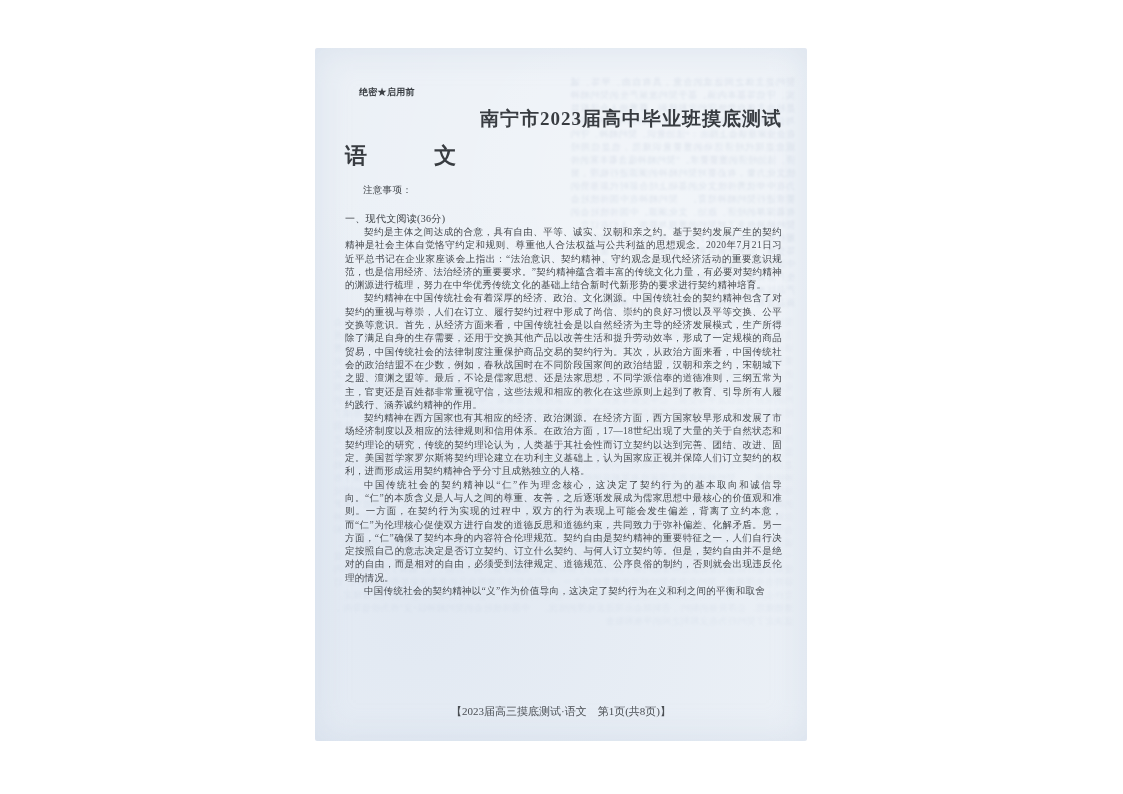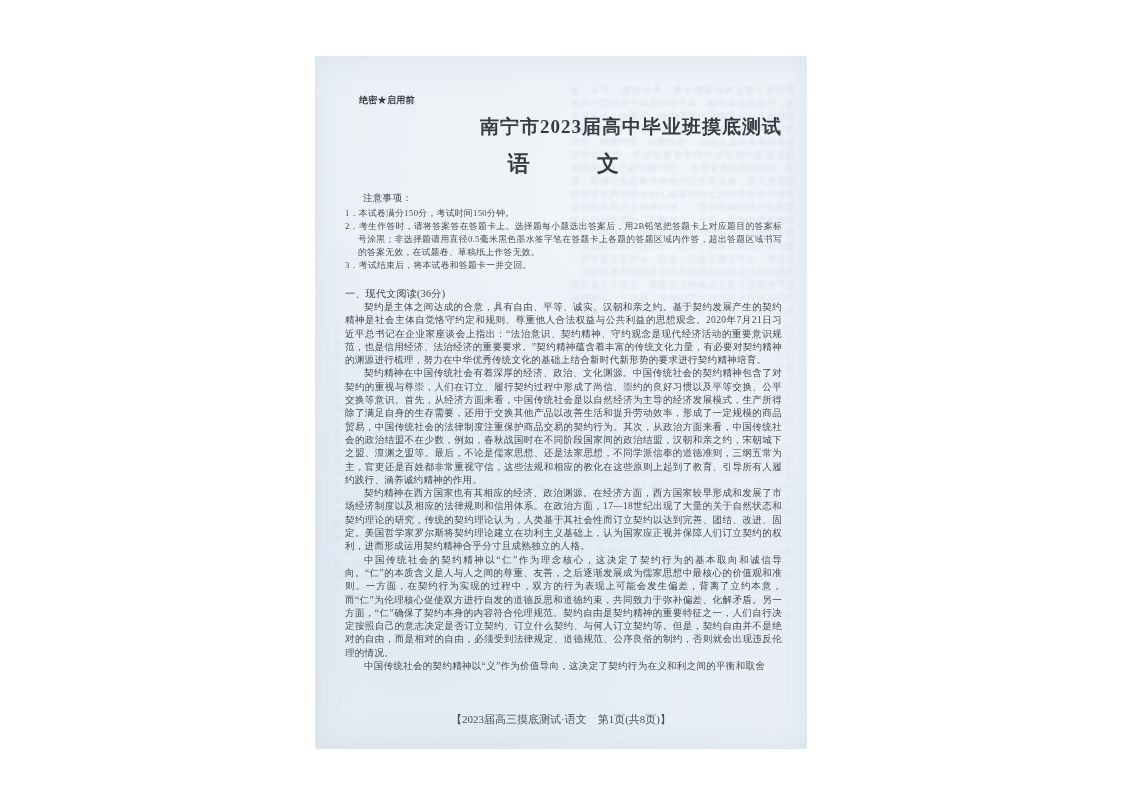--- a/index.html
+++ b/index.html
@@ -14,21 +14,21 @@
   .scan-stage {
     position: relative;
     width: 1123px;
     height: 794px;
     background: #ffffff;
   }
   
   .paper {
     position: absolute;
     left: 315px;
-    top: 56px;
+    top: 48px;
     width: 492px;
     height: 693px;
     background: #ebf0f6;
     background-image:
       radial-gradient(circle at 70% 20%, rgba(255,255,255,0.35), rgba(255,255,255,0) 55%),
       radial-gradient(circle at 20% 80%, rgba(214,224,238,0.45), rgba(255,255,255,0) 60%);
     box-shadow: inset 0 0 34px rgba(185,200,222,0.35);
     border-radius: 2px;
     overflow: hidden;
   }
@@ -67,21 +67,20 @@
   .exam-title {
     margin-top: 7px;
     text-align: right;
     font-size: 19px;
     font-weight: bold;
     color: #383c41;
     letter-spacing: 1px;
   }
   .subject-title {
     margin-top: 9px;
-    text-align: center;
     font-size: 22px;
     font-weight: bold;
     color: #383c41;
   }
   .notice { margin-top: 13px; }
   .notice-heading {
     margin-left: 18px;
     font-size: 9.5px;
     color: #3e4247;
   }
@@ -138,25 +137,20 @@
     <div class="content">
 
       <div class="classification">绝密★启用前</div>
 
       <div class="exam-title">南宁市2023届高中毕业班摸底测试</div>
 
       <div class="subject-title">语　　　文</div>
 
       <div class="notice">
         <div class="notice-heading">注意事项：</div>
-        <div class="notice-list">
-          <div class="notice-item">1．本试卷满分150分，考试时间150分钟。</div>
-          <div class="notice-item">2．考生作答时，请将答案答在答题卡上。选择题每小题选出答案后，用2B铅笔把答题卡上对应题目的答案标号涂黑；非选择题请用直径0.5毫米黑色墨水签字笔在答题卡上各题的答题区域内作答，超出答题区域书写的答案无效，在试题卷、草稿纸上作答无效。</div>
-          <div class="notice-item">3．考试结束后，将本试卷和答题卡一并交回。</div>
-        </div>
       </div>
 
       <div class="section-block">
         <div class="section-heading">一、现代文阅读(36分)</div>
 
         <p class="body-paragraph">契约是主体之间达成的合意，具有自由、平等、诚实、汉朝和亲之约。基于契约发展产生的契约精神是社会主体自觉恪守约定和规则、尊重他人合法权益与公共利益的思想观念。2020年7月21日习近平总书记在企业家座谈会上指出：“法治意识、契约精神、守约观念是现代经济活动的重要意识规范，也是信用经济、法治经济的重要要求。”契约精神蕴含着丰富的传统文化力量，有必要对契约精神的渊源进行梳理，努力在中华优秀传统文化的基础上结合新时代新形势的要求进行契约精神培育。</p>
         <p class="body-paragraph">契约精神在中国传统社会有着深厚的经济、政治、文化渊源。中国传统社会的契约精神包含了对契约的重视与尊崇，人们在订立、履行契约过程中形成了尚信、崇约的良好习惯以及平等交换、公平交换等意识。首先，从经济方面来看，中国传统社会是以自然经济为主导的经济发展模式，生产所得除了满足自身的生存需要，还用于交换其他产品以改善生活和提升劳动效率，形成了一定规模的商品贸易，中国传统社会的法律制度注重保护商品交易的契约行为。其次，从政治方面来看，中国传统社会的政治结盟不在少数，例如，春秋战国时在不同阶段国家间的政治结盟，汉朝和亲之约，宋朝城下之盟、澶渊之盟等。最后，不论是儒家思想、还是法家思想，不同学派信奉的道德准则，三纲五常为主，官吏还是百姓都非常重视守信，这些法规和相应的教化在这些原则上起到了教育、引导所有人履约践行、涵养诚约精神的作用。</p>
         <p class="body-paragraph">契约精神在西方国家也有其相应的经济、政治渊源。在经济方面，西方国家较早形成和发展了市场经济制度以及相应的法律规则和信用体系。在政治方面，17—18世纪出现了大量的关于自然状态和契约理论的研究，传统的契约理论认为，人类基于其社会性而订立契约以达到完善、团结、改进、固定。美国哲学家罗尔斯将契约理论建立在功利主义基础上，认为国家应正视并保障人们订立契约的权利，进而形成运用契约精神合乎分寸且成熟独立的人格。</p>
         <p class="body-paragraph">中国传统社会的契约精神以“仁”作为理念核心，这决定了契约行为的基本取向和诚信导向。“仁”的本质含义是人与人之间的尊重、友善，之后逐渐发展成为儒家思想中最核心的价值观和准则。一方面，在契约行为实现的过程中，双方的行为表现上可能会发生偏差，背离了立约本意，而“仁”为伦理核心促使双方进行自发的道德反思和道德约束，共同致力于弥补偏差、化解矛盾。另一方面，“仁”确保了契约本身的内容符合伦理规范。契约自由是契约精神的重要特征之一，人们自行决定按照自己的意志决定是否订立契约、订立什么契约、与何人订立契约等。但是，契约自由并不是绝对的自由，而是相对的自由，必须受到法律规定、道德规范、公序良俗的制约，否则就会出现违反伦理的情况。</p>
         <p class="body-paragraph">中国传统社会的契约精神以“义”作为价值导向，这决定了契约行为在义和利之间的平衡和取舍</p>

